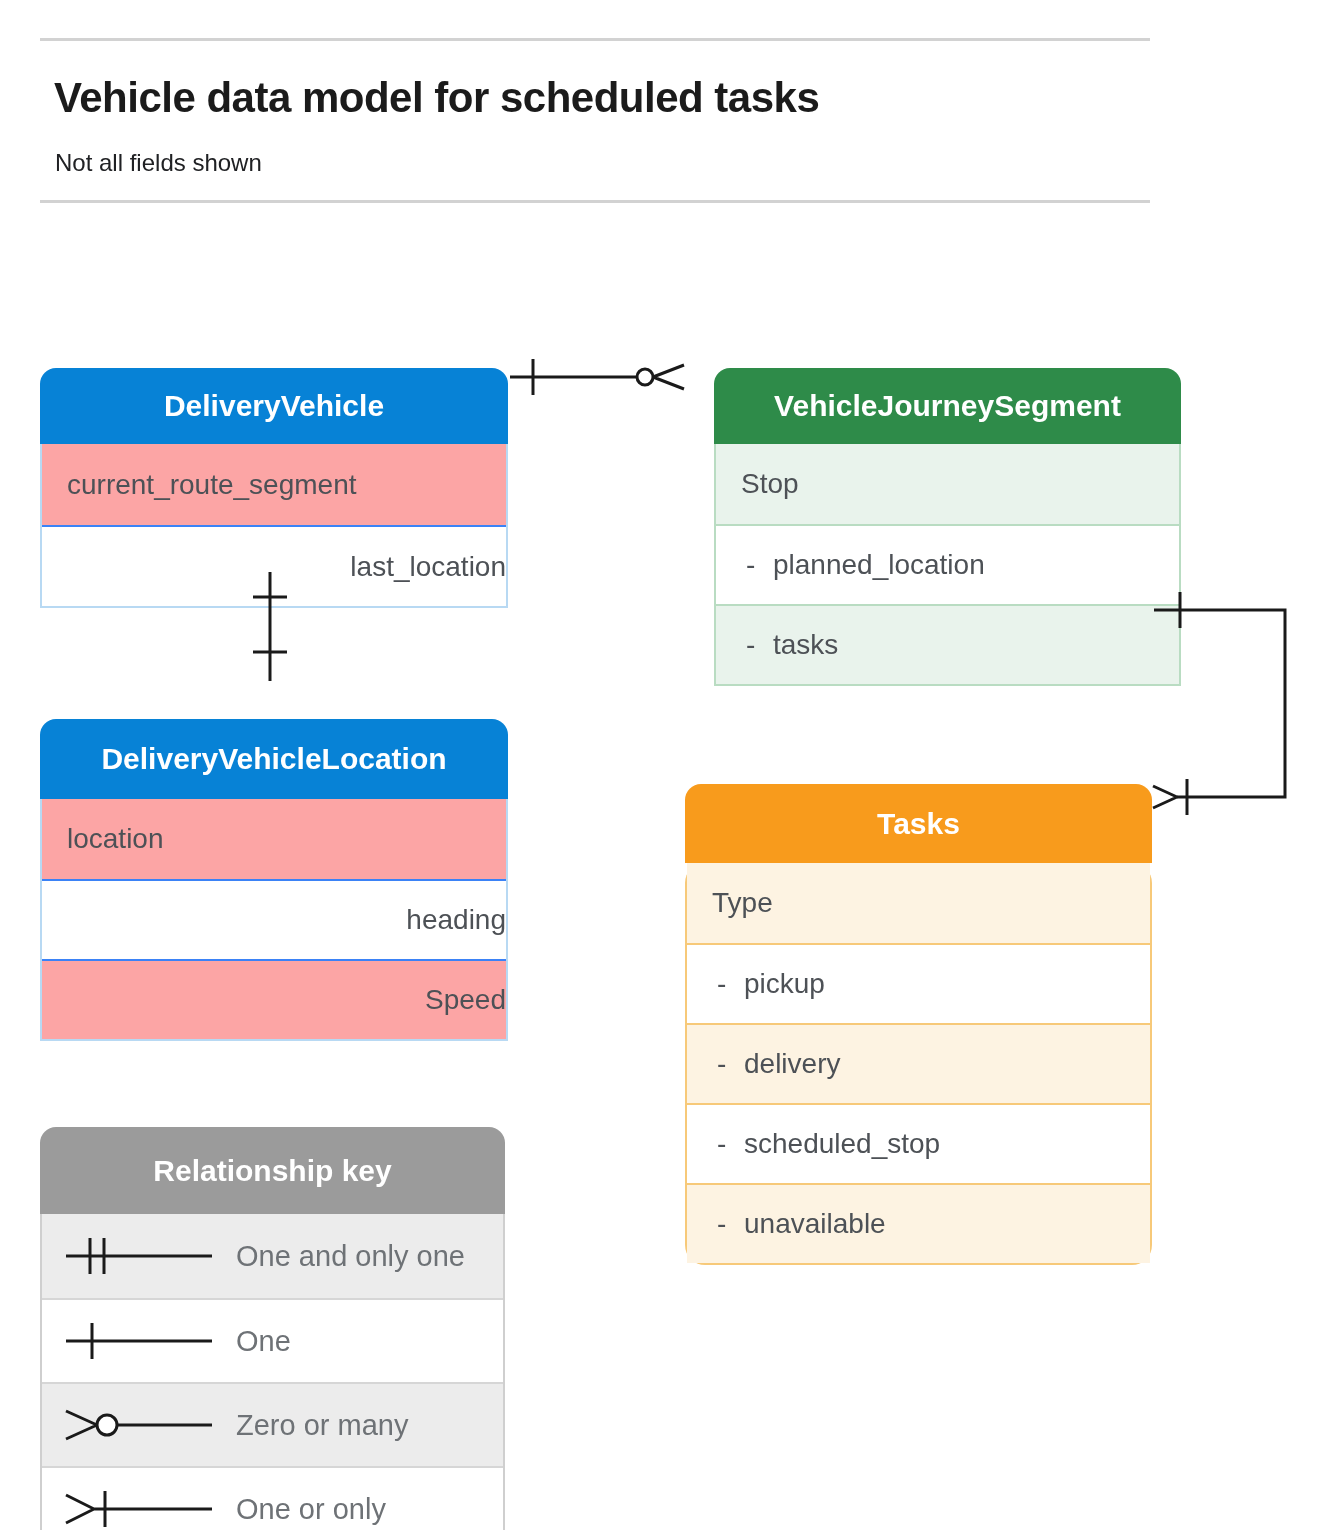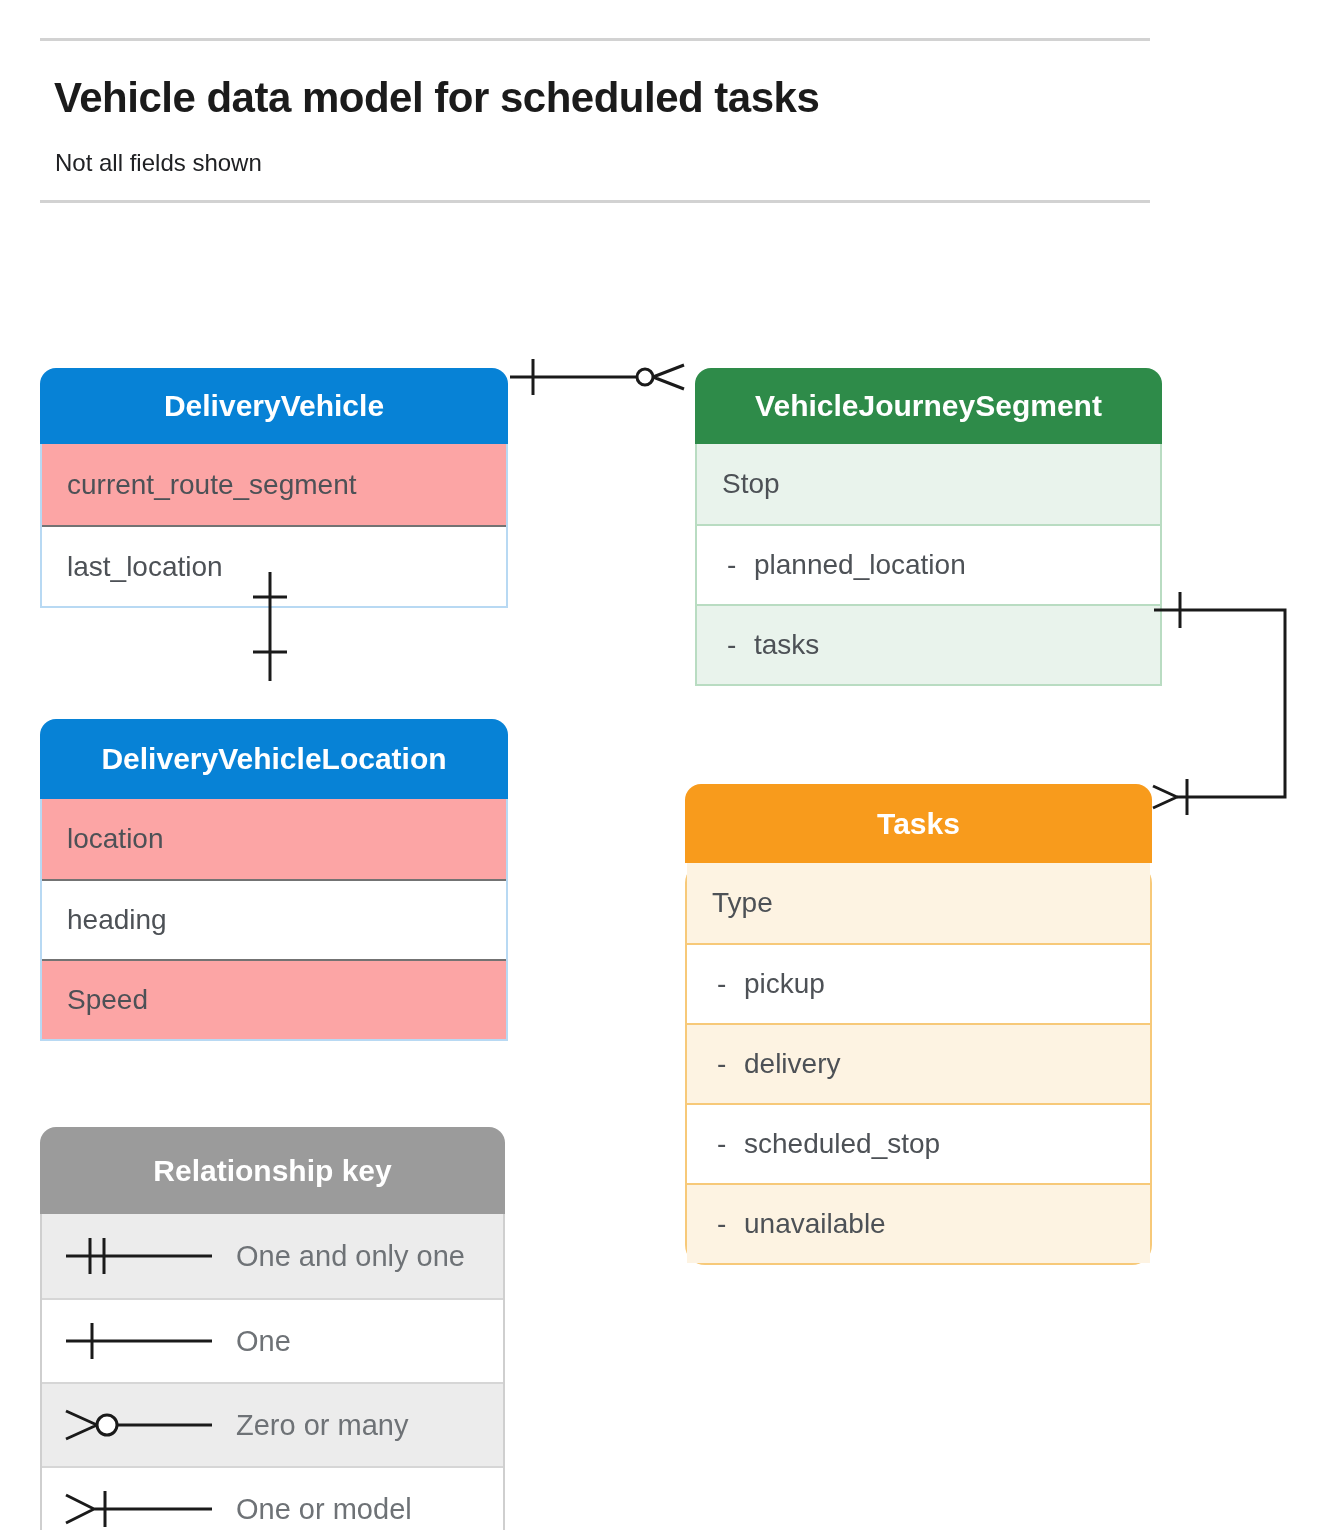--- a/index.html
+++ b/index.html
@@ -19,41 +19,41 @@
                    border-radius:16px 16px 0 0; color:#ffffff; font-weight:bold; font-size:30px; }
   .entity-body { border-style:solid; border-width:0 2px 2px 2px; background:#ffffff; }
   .row { display:flex; align-items:center; font-size:28px; color:#4d5156; padding-left:25px; }
   .row.indent { padding-left:30px; }
   .prefix { display:inline-block; width:27px; flex:0 0 27px; }
   .prefix:empty { display:none; }
 
   
   .blue .entity-header { background:#0782d6; }
   .blue .entity-body   { border-color:#b8d9f3; }
-  .blue .row + .row    { border-top:2px solid #737373; }
+  .blue .row + .row    { border-top:2px solid #3b82f6;justify-content:flex-end; }
   .blue .row.alt       { background:#fca5a5; }
 
   
   .green .entity-header { background:#2e8b49; }
   .green .entity-body   { border-color:#b9dcc2; }
   .green .row + .row    { border-top:2px solid #b9dcc2; }
   .green .row.alt       { background:#e9f3ec; }
 
   
   .orange .entity-header { background:#f89b1c; }
   .orange .entity-body   { border-color:#f7c979;border-radius:20px; }
   .orange .row + .row    { border-top:2px solid #f7c979; }
   .orange .row.alt       { background:#fdf3e2; }
 
   
   #entity-delivery-vehicle          { left:40px;  top:332px; width:468px; }
   #entity-delivery-vehicle .entity-header { height:76px; }
   #entity-delivery-vehicle .row     { height:81px; }
 
-  #entity-vehicle-journey-segment   { left:695px; top:332px; width:467px; }
+  #entity-vehicle-journey-segment   { left:714px; top:332px; width:467px; }
   #entity-vehicle-journey-segment .entity-header { height:76px; }
   #entity-vehicle-journey-segment .row { height:80px; }
 
   #entity-delivery-vehicle-location { left:40px;  top:683px; width:468px; }
   #entity-delivery-vehicle-location .entity-header { height:80px; }
   #entity-delivery-vehicle-location .row { height:80px; }
 
   #entity-tasks                     { left:685px; top:748px; width:467px; }
   #entity-tasks .entity-header      { height:79px; }
   #entity-tasks .row                { height:80px; }
@@ -179,21 +179,21 @@
         <svg class="key-symbol" width="150" height="56" viewBox="0 0 150 56">
           <path class="ksym" d="M2,14 L33,28 M2,42 L33,28 M53,28 H148"></path>
           <circle class="conn-fill" cx="43" cy="28" r="10"></circle>
         </svg>
         <span class="key-label">Zero or many</span>
       </div>
       <div class="key-row">
         <svg class="key-symbol" width="150" height="56" viewBox="0 0 150 56">
           <path class="ksym" d="M2,14 L30,28 M2,42 L30,28 M30,28 H148 M41,10 V46"></path>
         </svg>
-        <span class="key-label">One or model</span>
+        <span class="key-label">One or only</span>
       </div>
     </div>
   </div>
 
   <svg id="connectors" width="1325" height="1530" viewBox="0 0 1325 1530">
 
     <g>
       <path class="conn" d="M510,377 H636"></path>
       <path class="conn" d="M533,359 V395"></path>
       <circle class="conn-fill" cx="645" cy="377" r="8"></circle>

